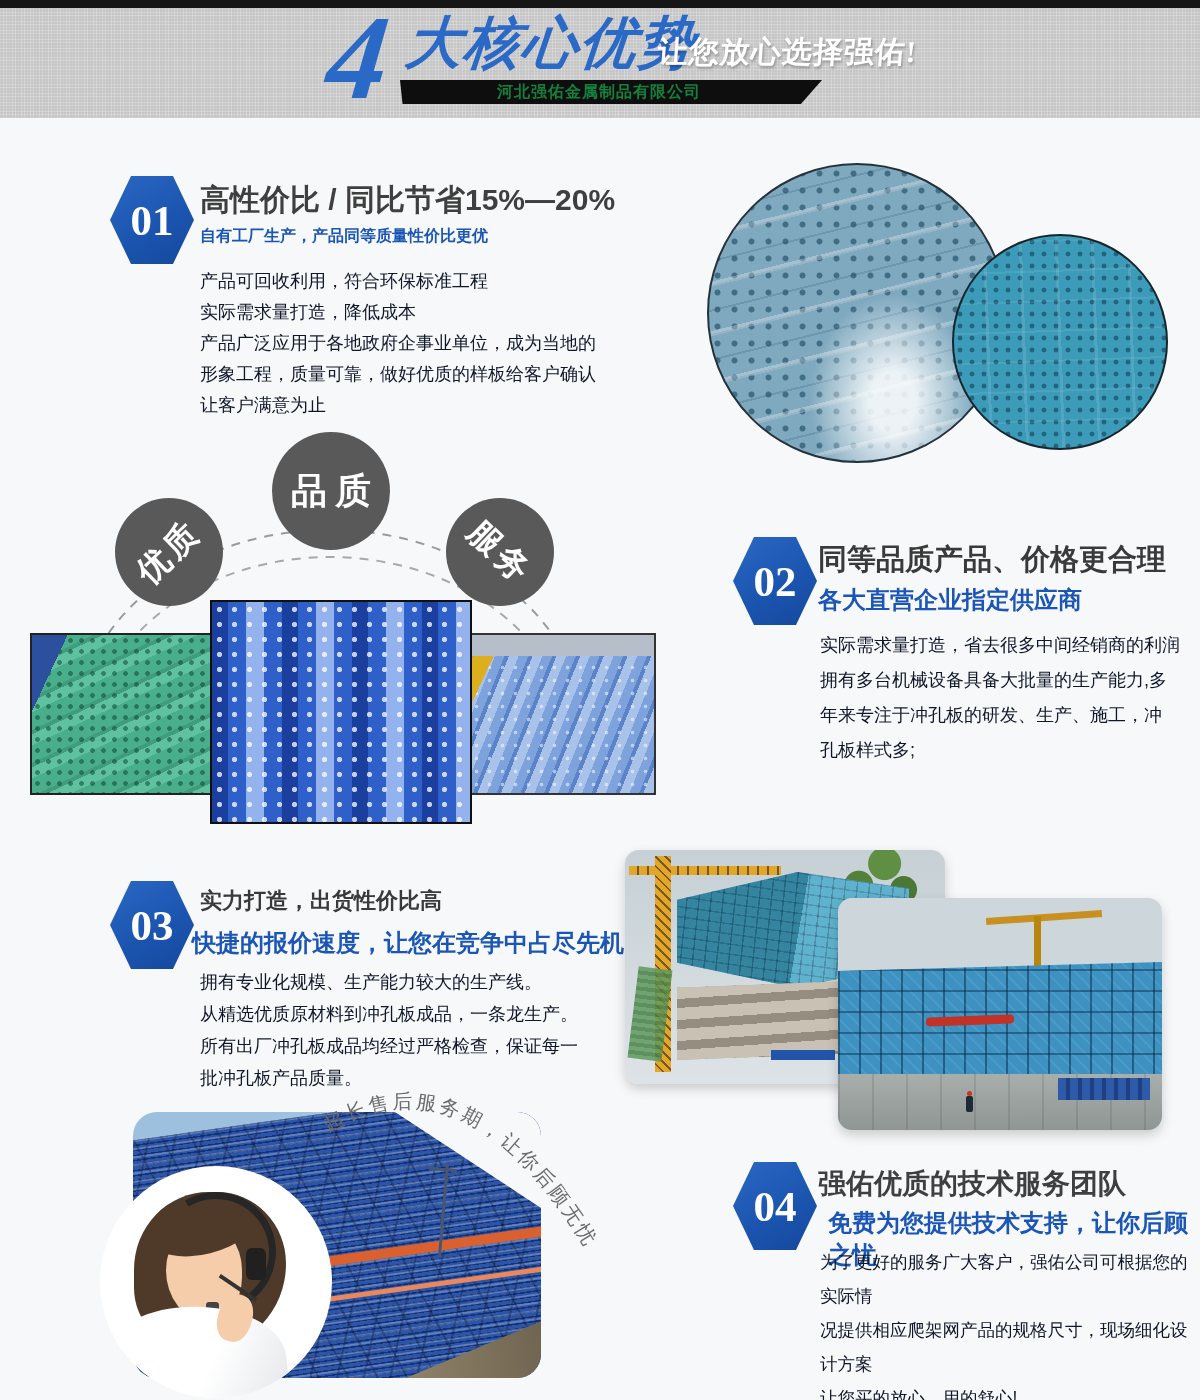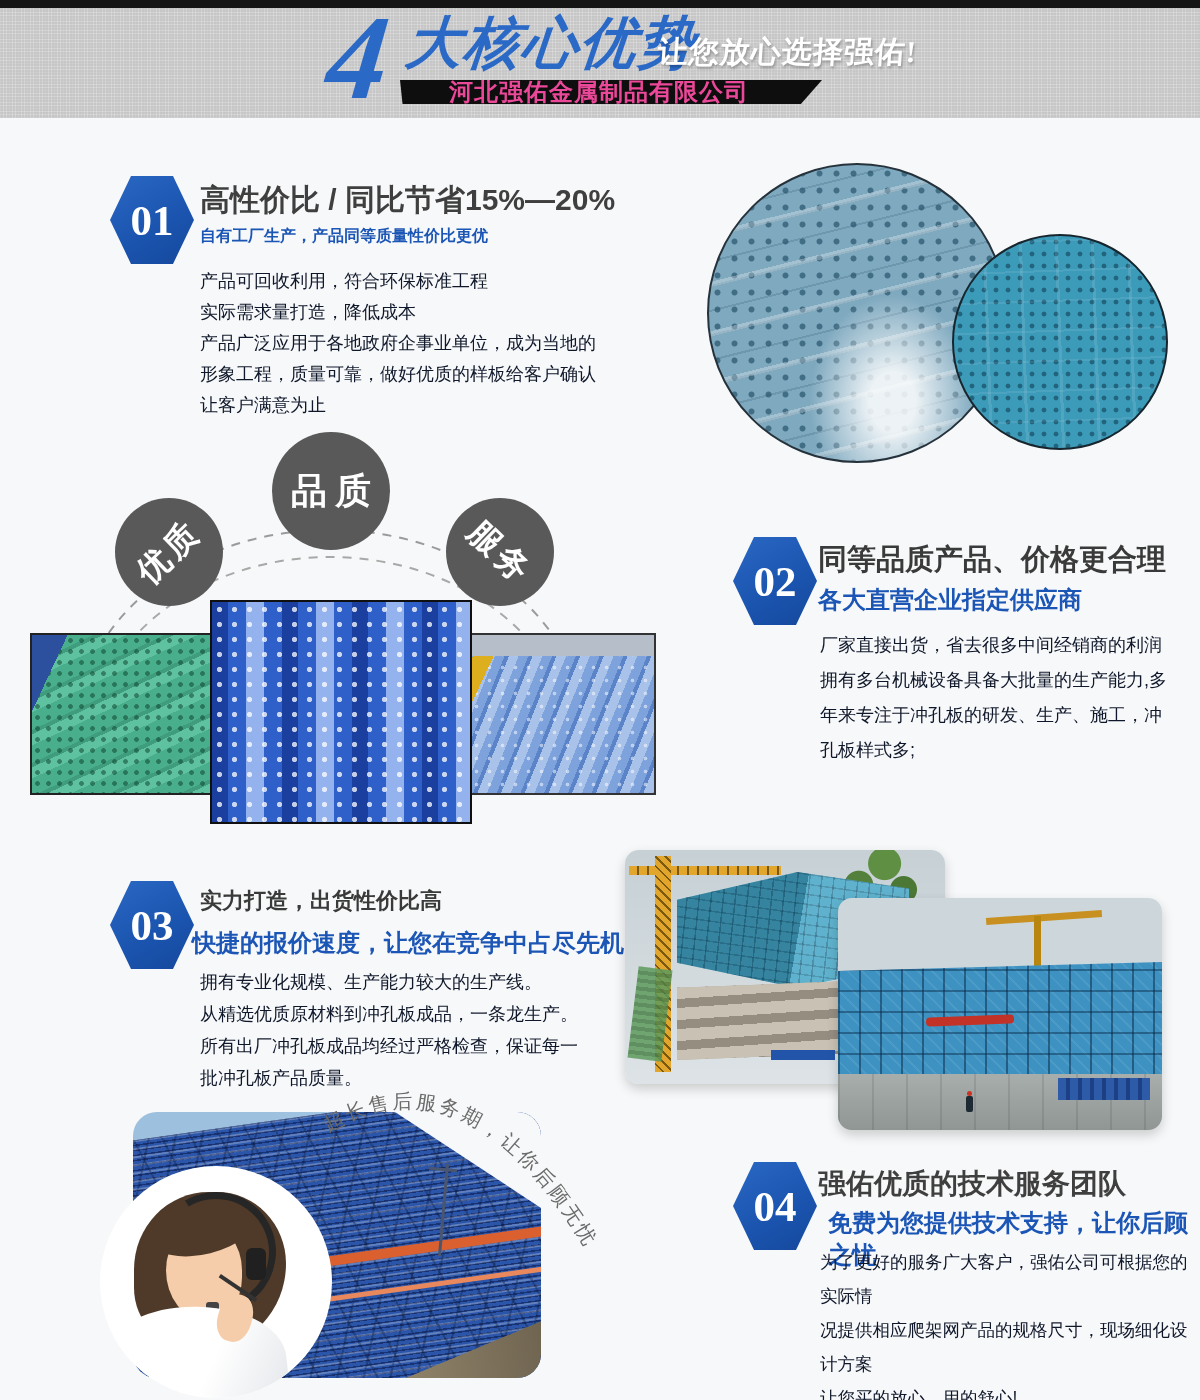--- a/index.html
+++ b/index.html
@@ -19,21 +19,21 @@
     font-size:120px;line-height:112px;font-weight:bold;font-style:italic;color:#2b69c6;
     transform:skewX(-6deg);z-index:2;}
   .hdr-title{left:406px;top:12px;font-family:"Liberation Serif","DejaVu Serif",serif;
     font-size:56px;line-height:62px;font-weight:bold;font-style:italic;color:#2b69c6;
     letter-spacing:2px;transform:skewX(-5deg);z-index:2;}
   .hdr-tagline{left:658px;top:32px;font-family:"Liberation Serif","DejaVu Serif",serif;
     font-size:30px;font-weight:bold;color:#ffffff;letter-spacing:1px;
     text-shadow:1px 2px 3px rgba(0,0,0,.3);transform:skewX(-4deg);z-index:2;}
   .company-band{left:400px;top:80px;width:422px;height:24px;background:#0e0e0e;
     clip-path:polygon(0 0,100% 0,95% 100%,0.6% 100%);display:flex;align-items:center;justify-content:center;z-index:1;}
-  .company-band span{color:#ec4899;font-size:24px;font-weight:bold;letter-spacing:1px;padding-right:24px;}
+  .company-band span{color:#15803d;font-size:16px;font-weight:bold;letter-spacing:1px;padding-right:24px;}
 
   
   .hex{width:84px;height:88px;background:linear-gradient(150deg,#2a68c4 0%,#1b55b0 55%,#15489c 100%);
     clip-path:polygon(25% 0,75% 0,100% 50%,75% 100%,25% 100%,0 50%);
     display:flex;align-items:center;justify-content:center;color:#fff;
     font-family:"Liberation Serif","DejaVu Serif",serif;font-weight:bold;font-size:43px;z-index:3;}
   .adv-title-sans{font-weight:bold;font-size:30px;color:#3f3f3f;}
   .adv-title-serif{font-family:"Liberation Serif","DejaVu Serif",serif;font-weight:bold;font-size:29px;color:#3a3a3a;}
   .adv-sub{font-family:"Liberation Serif","DejaVu Serif",serif;font-weight:bold;color:#1b55b5;}
   .adv-body{font-size:18px;color:#0f172a;white-space:pre-line;}
@@ -215,21 +215,21 @@
 
   <div class="abs img-green"></div>
   <div class="abs img-blue-center"></div>
   <div class="abs img-blue-right"></div>
 
   <div class="abs hex" style="left:733px;top:537px;">
     <span>02</span>
   </div>
   <div class="abs adv-title-serif" style="left:818px;top:540px;">同等品质产品、价格更合理</div>
   <div class="abs adv-sub" style="left:818px;top:584px;font-size:24px;">各大直营企业指定供应商</div>
-  <div class="abs adv-body" style="left:820px;top:628px;line-height:35px;">厂家直接出货，省去很多中间经销商的利润
+  <div class="abs adv-body" style="left:820px;top:628px;line-height:35px;">实际需求量打造，省去很多中间经销商的利润
 拥有多台机械设备具备大批量的生产能力,多
 年来专注于冲孔板的研发、生产、施工，冲
 孔板样式多;</div>
 
   <div class="abs hex" style="left:110px;top:881px;">
     <span>03</span>
   </div>
   <div class="abs adv-title-serif" style="left:200px;top:886px;font-size:22px;">实力打造，出货性价比高</div>
   <div class="abs adv-sub" style="left:192px;top:927px;font-size:24px;">快捷的报价速度，让您在竞争中占尽先机</div>
   <div class="abs adv-body" style="left:200px;top:966px;line-height:32px;">拥有专业化规模、生产能力较大的生产线。

